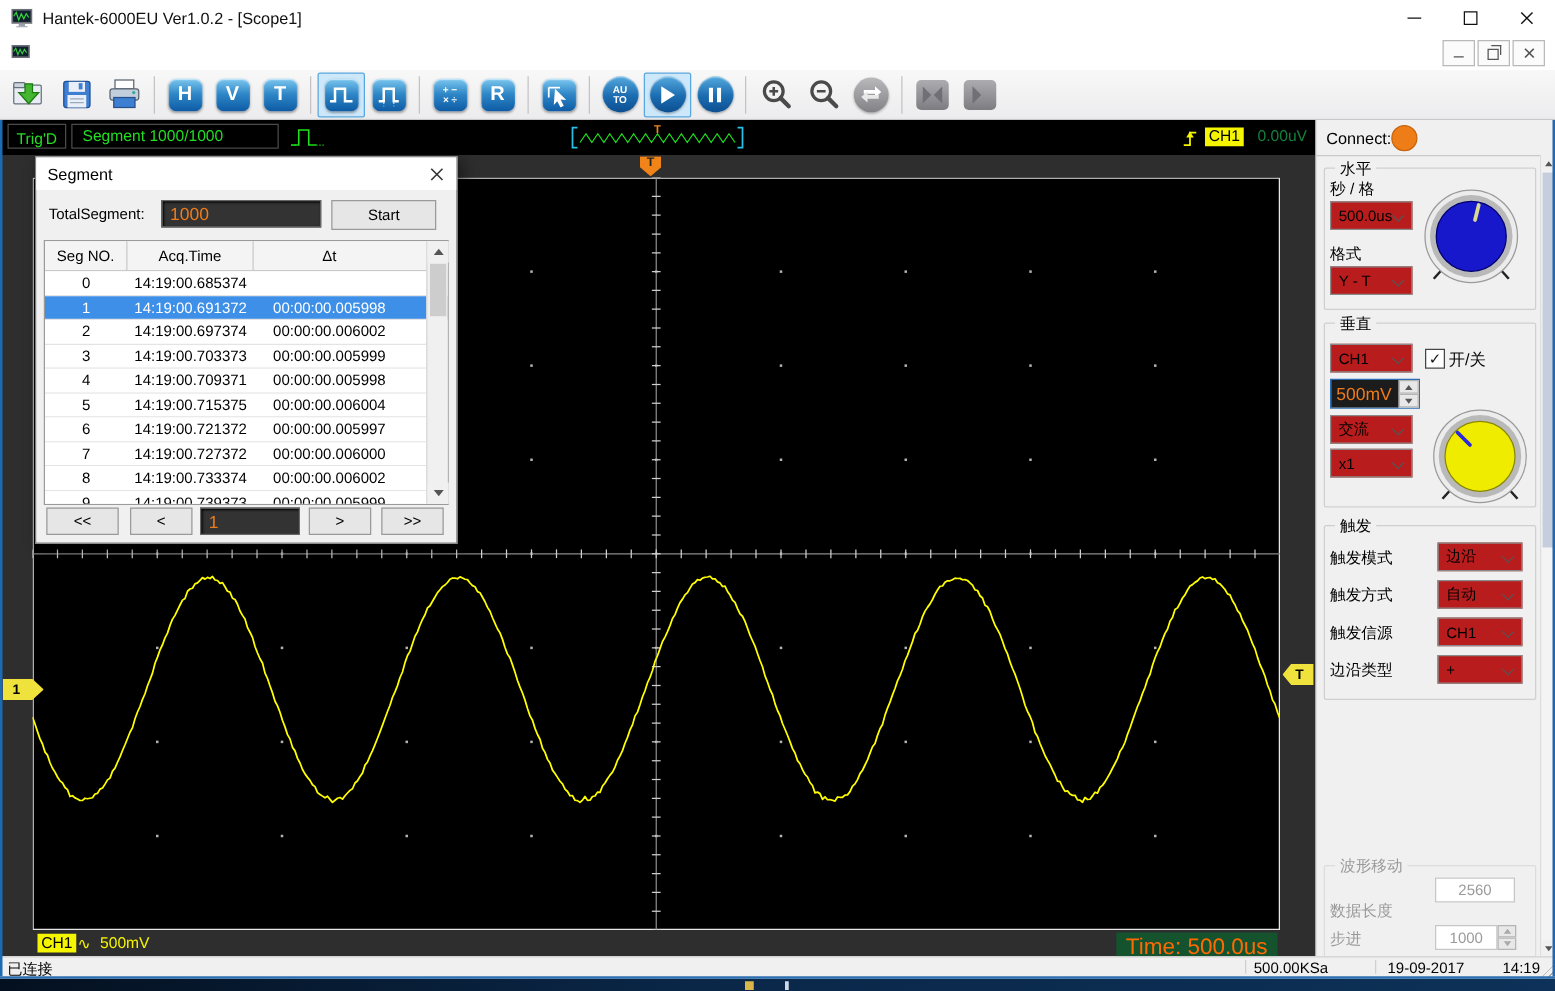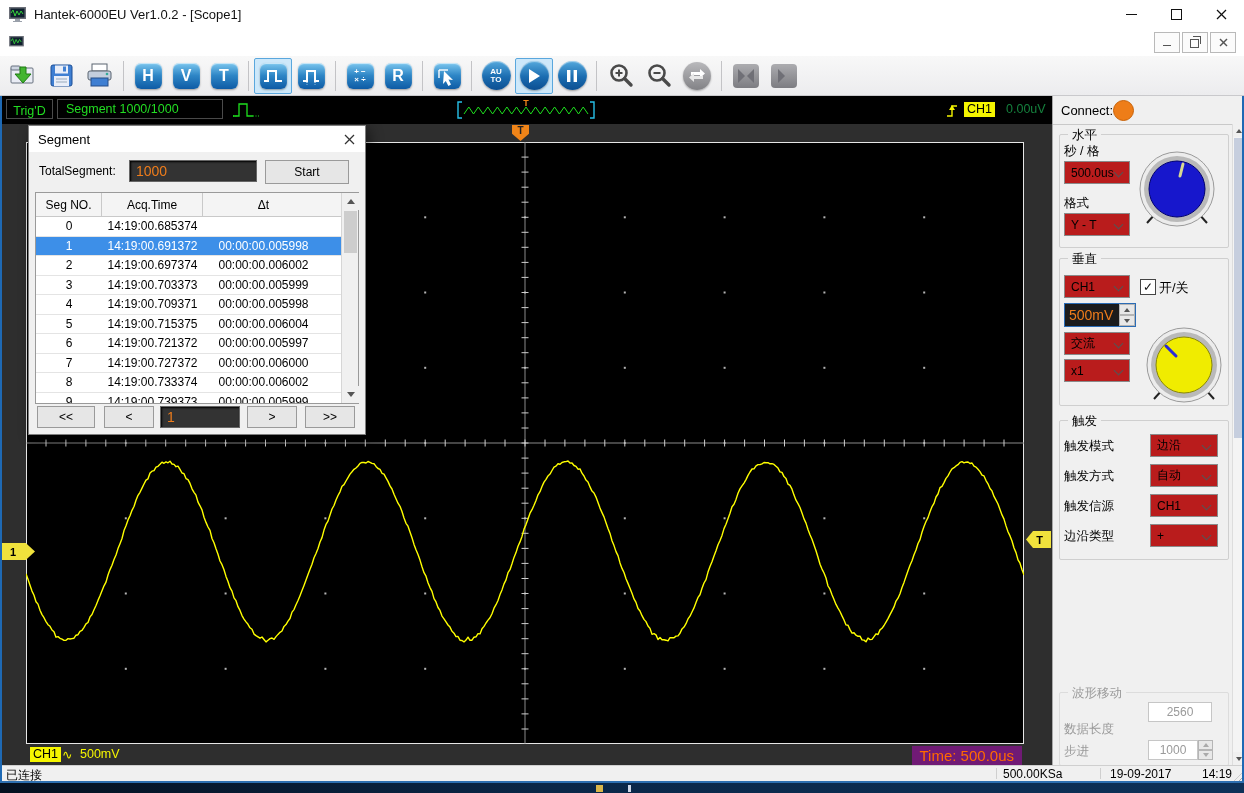--- a/index.html
+++ b/index.html
@@ -52,21 +52,21 @@
   #graticule{position:absolute;left:26px;top:18px;width:998px;height:602px;background:#000;}
   #marker-top{position:absolute;left:512px;top:1px;width:17px;height:16px;background:#f08418;color:#222;font-size:10px;font-weight:bold;
       display:flex;align-items:flex-start;justify-content:center;clip-path:polygon(0 0,100% 0,100% 55%,50% 100%,0 55%);}
   .ymark{position:absolute;width:25px;height:17px;background:#f0e23c;color:#000;font-size:11px;font-weight:bold;display:flex;align-items:center;}
   #marker-left{left:2px;top:419px;clip-path:polygon(0 0,72% 0,100% 50%,72% 100%,0 100%);padding-left:8px;}
   #marker-right{left:1026px;top:407px;clip-path:polygon(28% 0,100% 0,100% 100%,28% 100%,0 50%);justify-content:flex-end;padding-right:8px;box-sizing:border-box;}
   #scope-bottom{position:absolute;left:0;top:622px;width:1052px;height:19px;color:#f5f500;font-size:12.5px;}
   #scope-bottom .chbadge{position:absolute;left:30px;top:1px;}
   #coupling-sym{position:absolute;left:62px;top:1px;}
   #scale-label{position:absolute;left:80px;top:1px;}
-  #time-badge{position:absolute;right:30px;top:0;background:#701a75;color:#ff6a00;padding:1px 8px;font-size:15px;}
+  #time-badge{position:absolute;right:30px;top:0;background:#14532d;color:#ff6a00;padding:1px 8px;font-size:18px;}
   
   #dialog{position:absolute;left:28px;top:125px;width:338px;height:310px;background:#f0f0f0;border:1px solid #7e7e7e;box-sizing:border-box;box-shadow:4px 4px 12px rgba(0,0,0,.45);}
   #dlg-title{height:26px;background:#fff;display:flex;align-items:center;padding-left:9px;font-size:13px;position:relative;}
   #dlg-close{position:absolute;right:6px;top:4px;width:20px;height:18px;display:flex;align-items:center;justify-content:center;}
   .dark-input{background:#333;color:#ee7c1b;border:1px solid #666;box-shadow:inset 1px 1px 2px #000;font-size:14px;display:flex;align-items:center;padding-left:6px;box-sizing:border-box;}
   #dlg-row1{position:absolute;left:0;top:34px;width:100%;height:22px;}
   #total-label{position:absolute;left:10px;top:4px;font-size:12px;}
   #total-input{position:absolute;left:100px;top:0;width:128px;height:22px;}
   #start-btn{position:absolute;left:236px;top:0;width:82px;height:22px;background:#e6e6e6;border:1px solid #9a9a9a;display:flex;align-items:center;justify-content:center;font-size:12px;}
   #seg-table{position:absolute;left:6px;top:66px;width:324px;height:212px;border:1px solid #9a9a9a;background:#fff;box-sizing:border-box;}

